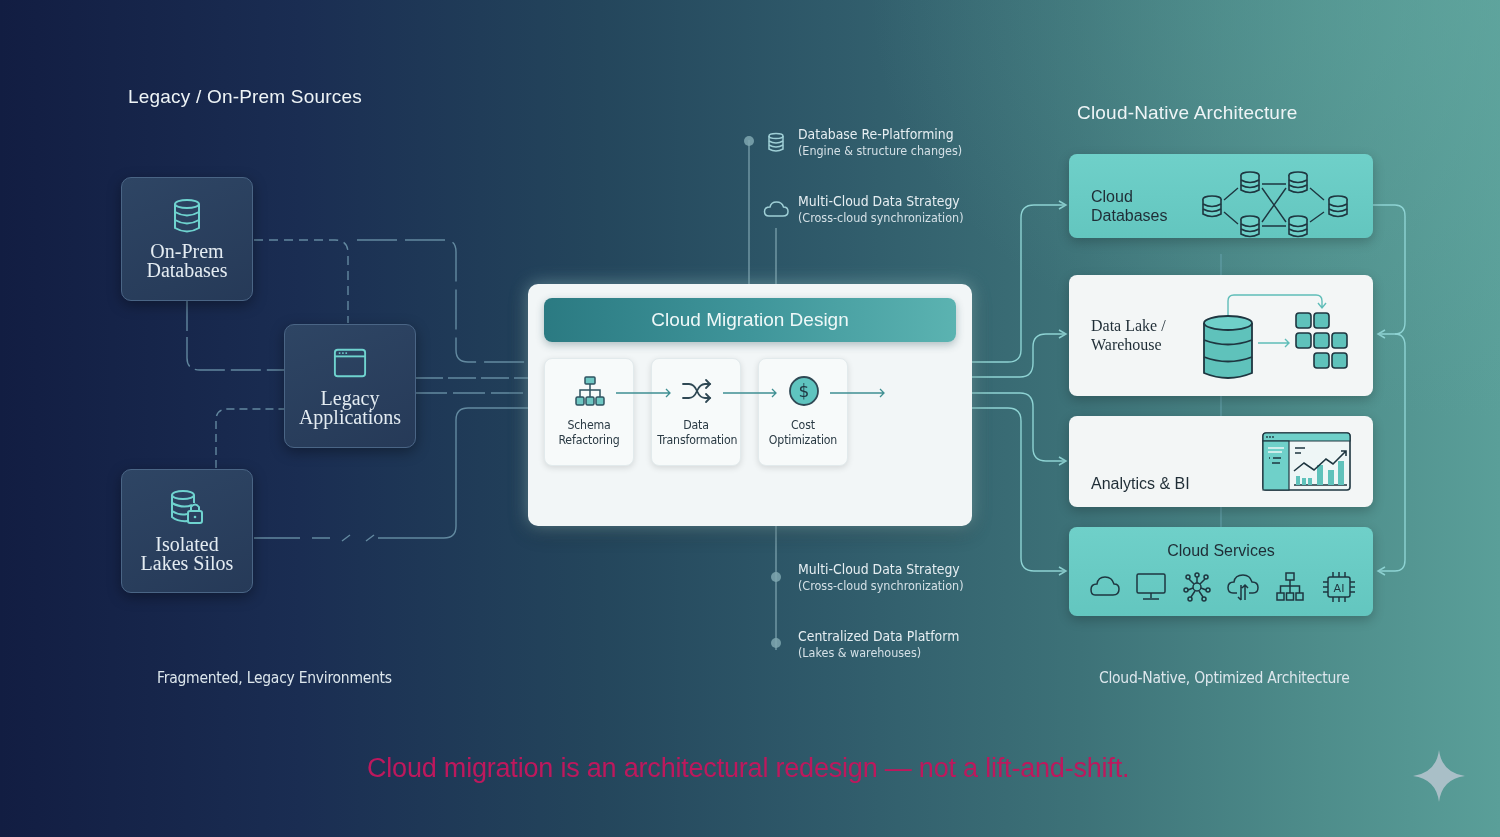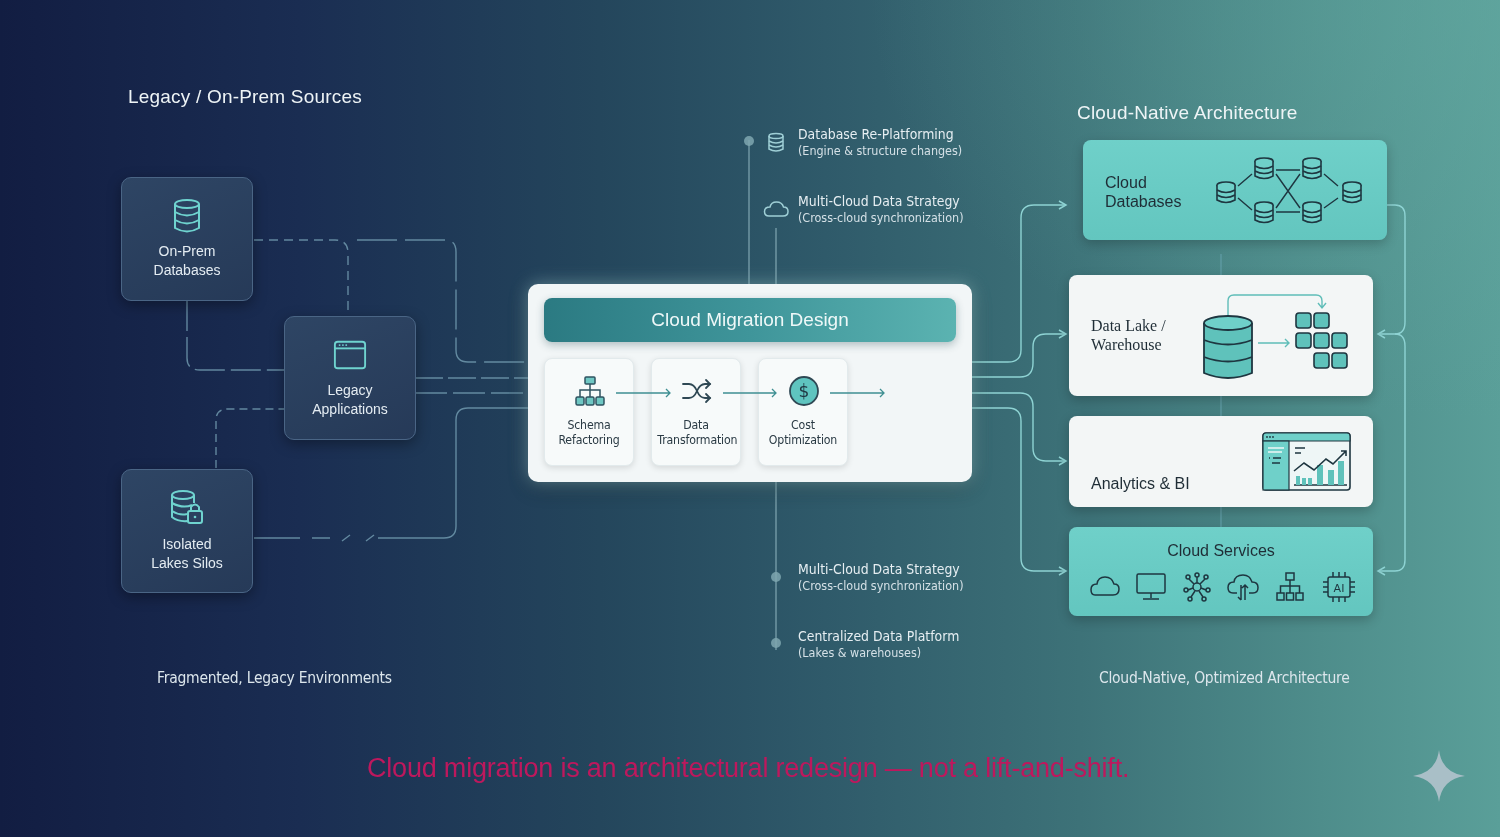--- a/index.html
+++ b/index.html
@@ -21,25 +21,25 @@
 
   .legacy-box {
     position: absolute; width: 132px; height: 124px;
     border-radius: 10px;
     background: linear-gradient(160deg, #2e4564 0%, #263a58 100%);
     border: 1px solid #4a6585;
     box-shadow: 0 4px 14px rgba(0,0,0,0.35);
     display: flex; flex-direction: column; align-items: center; justify-content: center;
     text-align: center;
   }
-  .legacy-box .lbl { font-size: 14px; line-height: 19px; color: #e4ecf2; margin-top: 8px; }
+  .legacy-box .lbl { font-size: 20px; line-height: 19px; color: #e4ecf2; margin-top: 8px; font-family: Liberation Serif, serif; }
   .legacy-box svg { width: 34px; height: 36px; }
 
   .center-panel {
-    position: absolute; left: 528px; top: 284px; width: 444px; height: 198px;
+    position: absolute; left: 528px; top: 284px; width: 444px; height: 242px;
     background: #f2f6f7; border-radius: 10px;
     box-shadow: 0 0 18px rgba(180,230,235,0.45), 0 6px 20px rgba(0,0,0,0.3);
   }
   .center-title {
     position: absolute; left: 16px; top: 14px; width: 412px; height: 44px;
     border-radius: 8px;
     background: linear-gradient(90deg, #2b7a82 0%, #3f959a 50%, #5bb3b1 100%);
     box-shadow: 0 3px 8px rgba(20,60,70,0.3);
     color: #eef8f8; font-size: 19px; text-align: center; line-height: 44px;
   }
@@ -132,21 +132,21 @@
       <path d="M5,14 Q17,21 29,14"></path>
       <path d="M5,22 Q17,29 29,22"></path>
     </g>
   </svg>
   <div class="lbl">
     <div>On-Prem</div>
     <div>Databases</div>
   </div>
 </div>
 
-<div class="legacy-box" style="left:284px; top:316px;">
+<div class="legacy-box" style="left:284px; top:324px;">
   <svg viewBox="0 0 36 34">
     <g fill="none" stroke="#6fd3cf" stroke-width="2">
       <rect x="2" y="3" width="32" height="28" rx="3"></rect>
       <path d="M2,10 H34"></path>
     </g>
     <g fill="#6fd3cf">
         <circle cx="7" cy="6.5" r="1"></circle>
         <circle cx="10.5" cy="6.5" r="1"></circle>
         <circle cx="14" cy="6.5" r="1"></circle>
       </g>
@@ -254,21 +254,21 @@
 
 <div class="note" style="left:798px; top:561px;">
   <div class="t">Multi-Cloud Data Strategy</div>
   <div class="s">(Cross-cloud synchronization)</div>
 </div>
 <div class="note" style="left:798px; top:628px;">
   <div class="t">Centralized Data Platform</div>
   <div class="s">(Lakes &amp; warehouses)</div>
 </div>
 
-<div class="cloud-card teal" style="top:140px; height:100px;margin-left:14px;">
+<div class="cloud-card teal" style="top:154px; height:84px;">
   <div class="lbl" style="top:33px;">
     <div>Cloud</div>
     <div>Databases</div>
   </div>
   <svg class="abs" style="left:131px; top:14px; width:160px; height:72px;" viewBox="0 0 160 72">
     <defs>
       <g id="minidb">
         <ellipse cx="10" cy="3" rx="9" ry="3" fill="#6fd0c9" stroke="#1e3640" stroke-width="1.6"></ellipse>
         <path d="M1,3 V18 Q10,23 19,18 V3" fill="#6fd0c9" stroke="#1e3640" stroke-width="1.6"></path>
         <path d="M1,8 Q10,13 19,8 M1,13 Q10,18 19,13" fill="none" stroke="#1e3640" stroke-width="1.6"></path>

